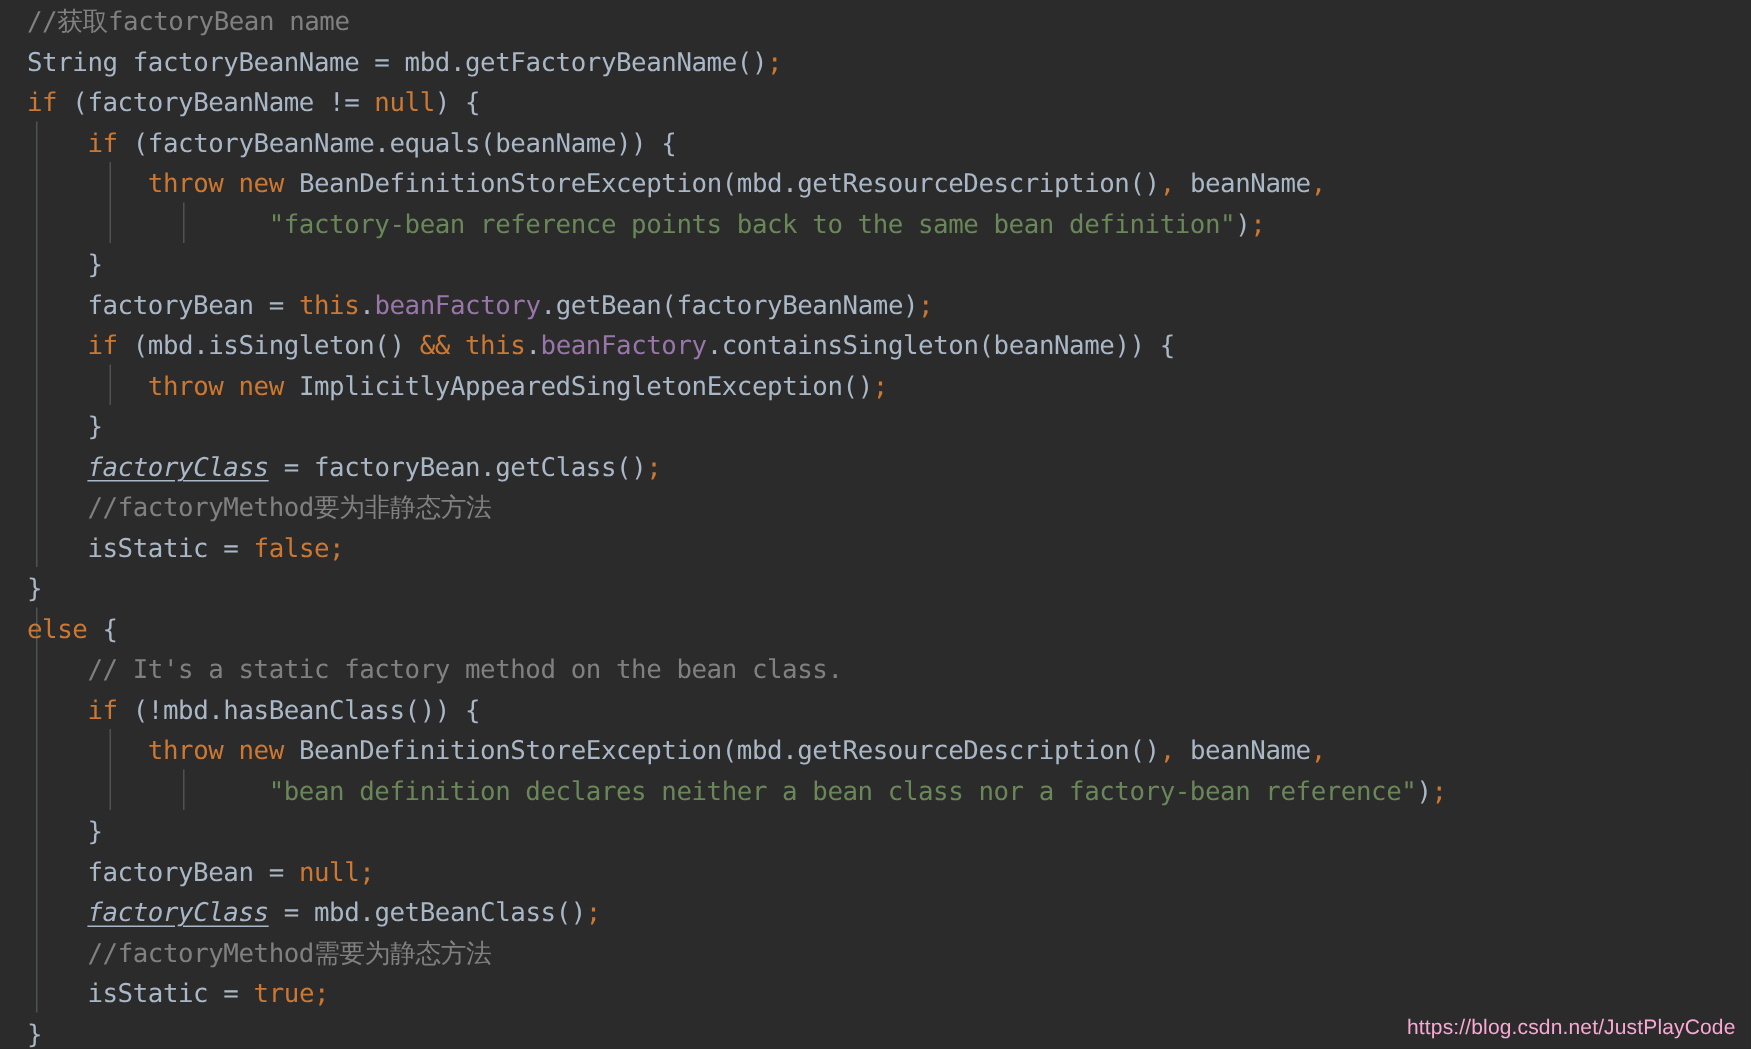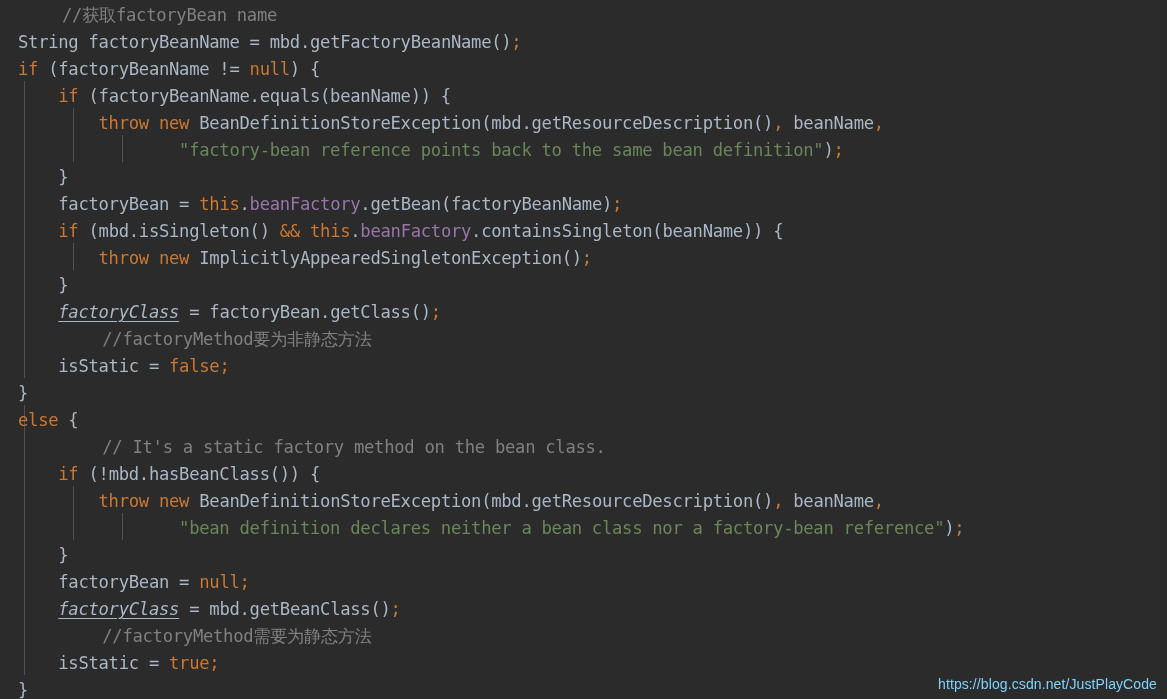--- a/index.html
+++ b/index.html
@@ -47,34 +47,34 @@
     letter-spacing: -0.28px;
     color: #a9b7c6;
     white-space: pre;
     tab-size: 4;
     z-index: 2;
   }
 
   .ln { display: block; height: 27px; }
 
   
-  .cmt  { color: #808080; margin-left: 44px; }
+  .cmt  { color: #808080; }
   .kw   { color: #cc7832; }
   .str  { color: #6a8759; }
   .fld  { color: #9876aa; }
   .plain{ color: #a9b7c6; }
   .sfld { color: #a9b7c6; text-decoration: underline; text-underline-offset: 3px; font-style: italic; }
 
   .watermark {
     position: absolute;
     right: 10px;
     bottom: 7px;
     font-family: "Liberation Sans", sans-serif;
     font-size: 14px;
-    color: #7dd3fc;
+    color: #f9a8d4;
     letter-spacing: 0.1px;
     z-index: 3;
   }
 </style>
 </head>
 <body>
 
 <div id="editor">
 
   <div class="indent-guides">

